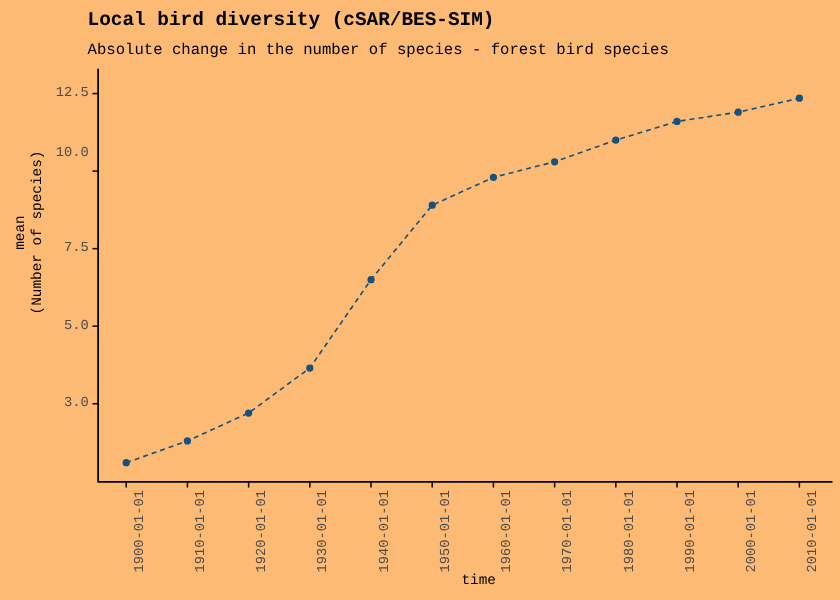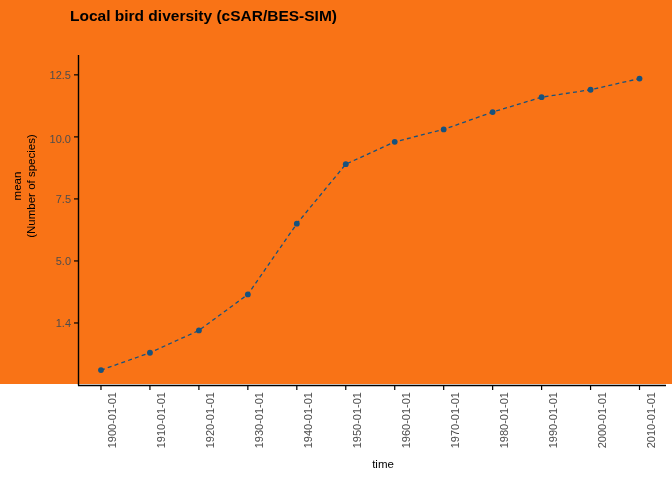--- a/index.html
+++ b/index.html
@@ -11,22 +11,23 @@
     width: 672px;
     height: 480px;
     font-family: "Liberation Sans", sans-serif;
     overflow: hidden;
     position: relative;
   }
   #chart-root {
     position: absolute;
     left: 0; top: 0;
     width: 672px;
-    height: 384px;
-    background: #f97316;
+    height: 480px;
+    background: #fdba74;
+    font-family: Liberation Mono, monospace;
   }
   .chart-title {
     position: absolute;
     left: 70px;
     top: 7px;
     font-size: 15.5px;
     font-weight: bold;
     color: #000000;
     white-space: nowrap;
     letter-spacing: 0px;
@@ -99,30 +100,31 @@
     transform-origin: left top;
     transform: rotate(-90deg) translateX(-100%);
   }
 </style>
 </head>
 <body>
 
 <div id="chart-root">
 
   <div class="chart-title">Local bird diversity (cSAR/BES-SIM)</div>
+  <div class="chart-subtitle">Absolute change in the number of species - forest bird species</div>
 
   <div class="y-axis-title"><span>mean</span><br><span>(Number of species)</span></div>
 
   <div class="x-axis-title">time</div>
 
   <div class="y-tick-holder">
-      <div class="y-tick-label" style="top: 322.973px;">1.4</div>
+      <div class="y-tick-label" style="top: 322.973px;">3.0</div>
       <div class="y-tick-label" style="top: 260.942px; margin-left: 48px;">5.0</div>
       <div class="y-tick-label" style="top: 198.911px;">7.5</div>
-      <div class="y-tick-label" style="top: 139px;">10.0</div>
+      <div class="y-tick-label" style="top: 123px;">10.0</div>
       <div class="y-tick-label" style="top: 74.8498px;">12.5</div>
     </div>
   <div class="x-tick-holder">
       <div class="x-tick-label" style="left: 106.479px;">1900-01-01</div>
       <div class="x-tick-label" style="left: 155.438px;">1910-01-01</div>
       <div class="x-tick-label" style="left: 204.396px;">1920-01-01</div>
       <div class="x-tick-label" style="left: 253.354px;">1930-01-01</div>
       <div class="x-tick-label" style="left: 302.312px;">1940-01-01</div>
       <div class="x-tick-label" style="left: 351.271px;">1950-01-01</div>
       <div class="x-tick-label" style="left: 400.229px;">1960-01-01</div>

